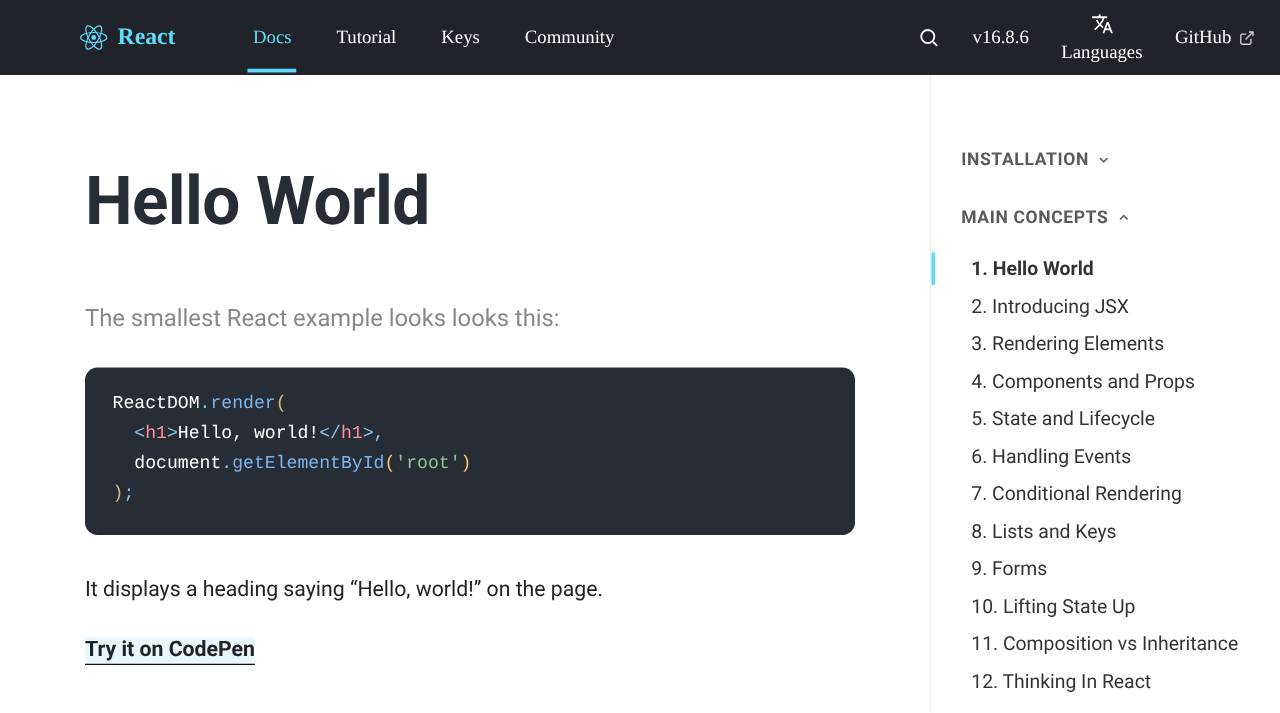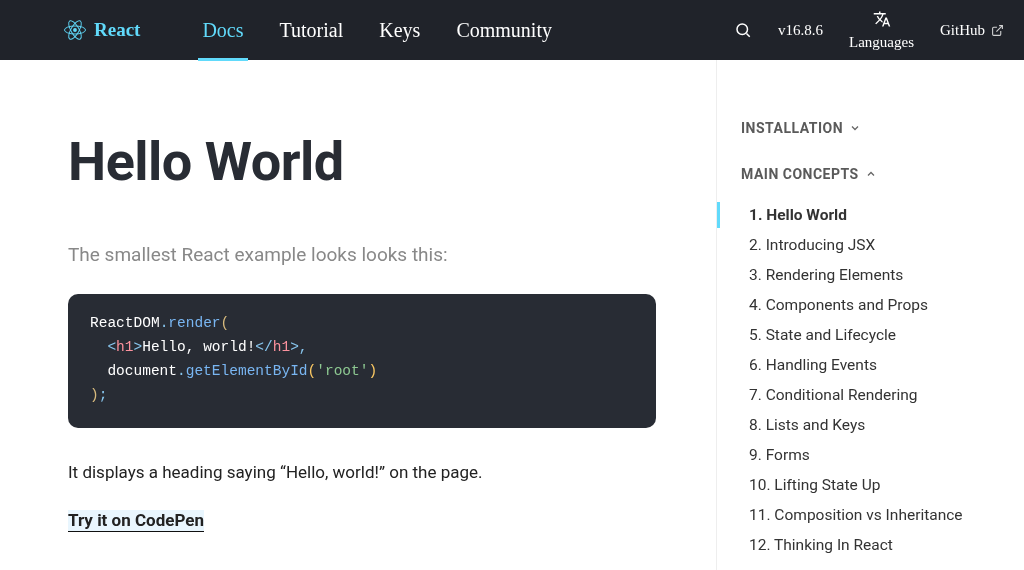--- a/index.html
+++ b/index.html
@@ -4,42 +4,42 @@
 <style>
 * { margin: 0; padding: 0; box-sizing: border-box; }
 body { font-family: -apple-system, BlinkMacSystemFont, "Segoe UI", Roboto, sans-serif; width: 1024px; height: 570px; background: #fff; overflow: hidden; }
 
 .topbar { background: #20232a; height: 60px; display: flex; align-items: center; padding: 0 20px 0 64px; color: #fff; font-size: 16px; font-family: Liberation Serif, serif; }
 .logo-wrap { display: flex; align-items: center; gap: 8px; margin-right: 62px; }
 .react-logo { width: 22px; height: 22px; color: #61dafb; }
 .brand { color: #61dafb; font-weight: 700; font-size: 19px; }
 
 .nav-links { display: flex; gap: 36px; }
-.nav-link { color: #fff; cursor: pointer; font-size: 20px; position: relative; padding: 19px 0; }
+.nav-link { color: #fff; cursor: pointer; font-size: 15px; position: relative; padding: 19px 0; }
 .nav-link.active { color: #61dafb; }
 .nav-link.active::after { content:""; position:absolute; left:-4px; right:-4px; bottom:0; height:3px; background:#61dafb; }
 
 .top-right { margin-left: auto; display: flex; align-items: center; gap: 26px; font-size: 15px; }
 .top-right .search-ico { width:18px; height:18px; }
 .lang { display:flex; align-items:center; gap:6px; cursor:pointer;flex-direction:column; }
 .gh { display:flex; align-items:center; gap:6px; cursor:pointer; }
 .ext-icon { width:13px; height:13px; opacity:.8; }
 
 .page { display:flex; height: calc(570px - 60px); }
 .main { flex:1; padding: 70px 60px 0 68px; overflow:hidden; }
 .title { font-size: 54px; font-weight: 700; color: #282c34; letter-spacing: -0.5px; }
 .subtitle { margin-top: 50px; font-size: 19px; color: #888; }
 
 .codeblock { margin-top: 28px; background: #282c34; border-radius: 10px; padding: 18px 22px 20px; font-family: Consolas, "Courier New", monospace; font-size: 14.5px; line-height: 1.65; color: #c5c8c6; white-space: pre; overflow:hidden; }
 .tk-w { color:#fff;text-align:right; } .tk-c { color:#79b6f2; } .tk-p { color:#88c6ee; } .tk-t { color:#fc929e; } .tk-s { color:#8dc891; } .tk-y { color:#fac863; } .tk-br { color:#d7ba7d; }
 
 .body-p { margin-top: 34px; font-size: 17px; color: #222; }
 .try-link { display:inline-block; margin-top: 28px; font-size: 17px; font-weight: 700; color: #222; border-bottom: 1.5px solid #111; padding-bottom: 1px; background: #e9f6fe; cursor:pointer; }
 
-.sidebar { width: 308px; border-left: 1px solid #eee; padding: 60px 0 0 24px; font-size: 15px; color: #333; overflow:hidden; }
+.sidebar { width: 280px; border-left: 1px solid #eee; padding: 60px 0 0 24px; font-size: 15px; color: #333; overflow:hidden; }
 .sec-head { text-transform: uppercase; font-weight:700; color:#5a5a5a; letter-spacing:0.5px; font-size:14px; display:flex; align-items:center; gap:6px; cursor:pointer; margin-bottom: 18px; }
 .caret { width:12px; height:12px; }
 .sec2 { margin-top: 30px; }
 .side-list { list-style:none; margin-top: 14px; }
 .side-item { padding: 6px 0 6px 8px; font-size: 15.5px; color:#333; cursor:pointer; position:relative; }
 .side-item.active { font-weight:700; }
 .side-item.active::before { content:""; position:absolute; left:-24px; top:2px; bottom:2px; width:3px; background:#61dafb; }
 </style>
 </head>
 <body>

